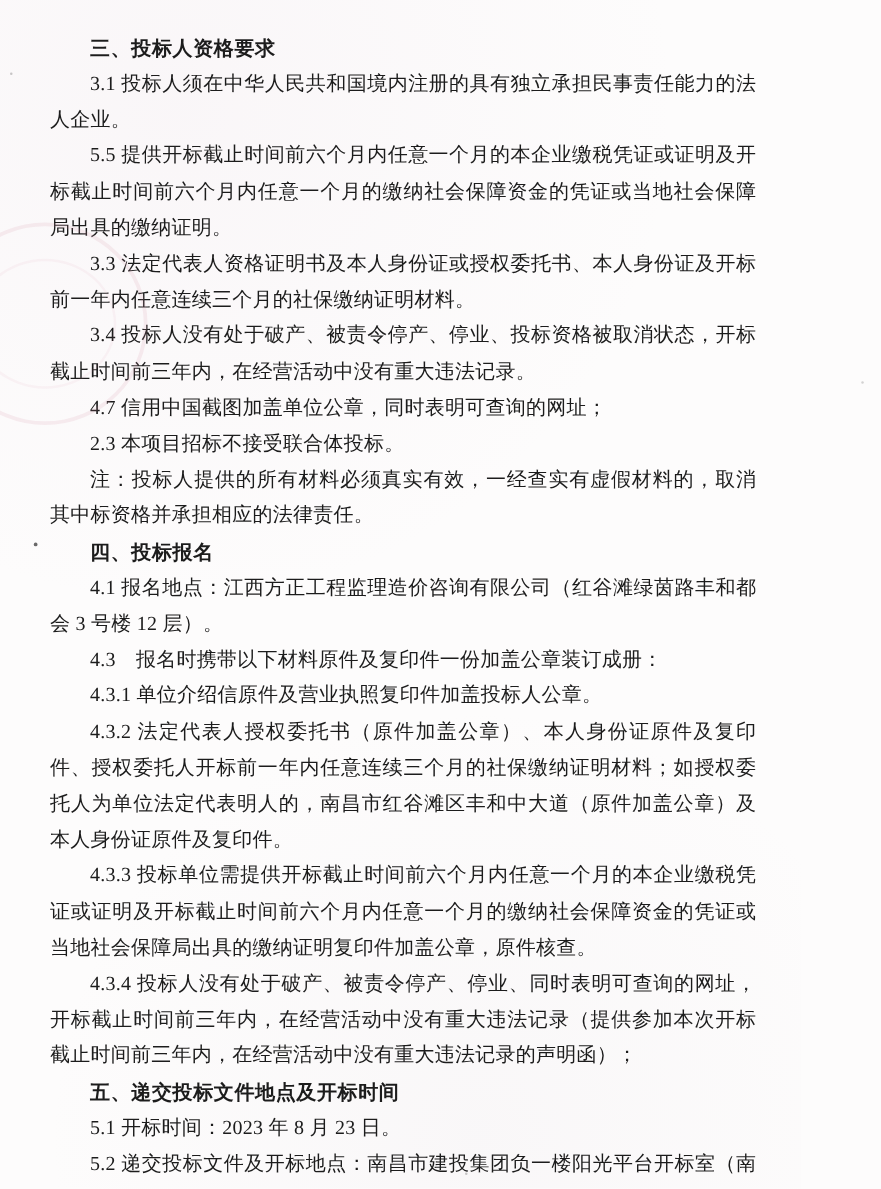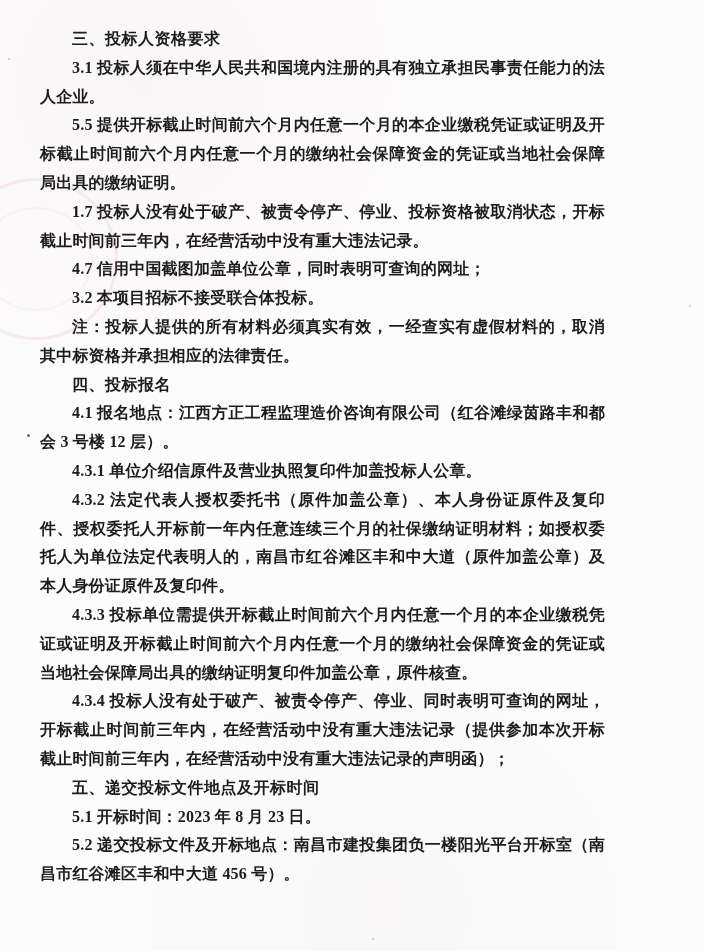--- a/index.html
+++ b/index.html
@@ -31,21 +31,20 @@
     font-family: "Liberation Serif", "DejaVu Serif", serif;
   }
   .doc-body p {
     margin: 0;
     font-size: 16px;
     line-height: 1.8;
     text-indent: 2em;
     text-align: justify;
     letter-spacing: 0.2px;
     word-break: break-all;
-    font-weight: bold;
   }
   .doc-body p.heading {
     font-weight: bold;
     font-family: "DejaVu Sans", "Liberation Sans", sans-serif;
     letter-spacing: 0.5px;
   }
   
   .stamp-ghost {
     position: absolute;
     left: -46px;
@@ -84,26 +83,28 @@
 <div class="page">
   <div class="stamp-ghost"></div>
   <div class="speck s1"></div>
   <div class="speck s2"></div>
   <div class="speck s3"></div>
   <div class="speck s4"></div>
   <div class="doc-body" id="doc-body">
       <p class="heading">三、投标人资格要求</p>
       <p class="para">3.1 投标人须在中华人民共和国境内注册的具有独立承担民事责任能力的法人企业。</p>
       <p class="para">5.5 提供开标截止时间前六个月内任意一个月的本企业缴税凭证或证明及开标截止时间前六个月内任意一个月的缴纳社会保障资金的凭证或当地社会保障局出具的缴纳证明。</p>
-      <p class="para">1.7 投标人没有处于破产、被责令停产、停业、投标资格被取消状态，开标截止时间前三年内，在经营活动中没有重大违法记录。</p>
+      <p class="para">3.3 法定代表人资格证明书及本人身份证或授权委托书、本人身份证及开标前一年内任意连续三个月的社保缴纳证明材料。</p>
+      <p class="para">3.4 投标人没有处于破产、被责令停产、停业、投标资格被取消状态，开标截止时间前三年内，在经营活动中没有重大违法记录。</p>
       <p class="para">4.7 信用中国截图加盖单位公章，同时表明可查询的网址；</p>
-      <p class="para">3.2 本项目招标不接受联合体投标。</p>
+      <p class="para">2.3 本项目招标不接受联合体投标。</p>
       <p class="para">注：投标人提供的所有材料必须真实有效，一经查实有虚假材料的，取消其中标资格并承担相应的法律责任。</p>
       <p class="heading">四、投标报名</p>
       <p class="para">4.1 报名地点：江西方正工程监理造价咨询有限公司（红谷滩绿茵路丰和都会 3 号楼 12 层）。</p>
+      <p class="para">4.3　报名时携带以下材料原件及复印件一份加盖公章装订成册：</p>
       <p class="para">4.3.1 单位介绍信原件及营业执照复印件加盖投标人公章。</p>
       <p class="para">4.3.2 法定代表人授权委托书（原件加盖公章）、本人身份证原件及复印件、授权委托人开标前一年内任意连续三个月的社保缴纳证明材料；如授权委托人为单位法定代表明人的，南昌市红谷滩区丰和中大道（原件加盖公章）及本人身份证原件及复印件。</p>
       <p class="para">4.3.3 投标单位需提供开标截止时间前六个月内任意一个月的本企业缴税凭证或证明及开标截止时间前六个月内任意一个月的缴纳社会保障资金的凭证或当地社会保障局出具的缴纳证明复印件加盖公章，原件核查。</p>
       <p class="para">4.3.4 投标人没有处于破产、被责令停产、停业、同时表明可查询的网址，开标截止时间前三年内，在经营活动中没有重大违法记录（提供参加本次开标截止时间前三年内，在经营活动中没有重大违法记录的声明函）；</p>
       <p class="heading">五、递交投标文件地点及开标时间</p>
       <p class="para">5.1 开标时间：2023 年  8 月 23 日。</p>
       <p class="para">5.2 递交投标文件及开标地点：南昌市建投集团负一楼阳光平台开标室（南昌市红谷滩区丰和中大道 456 号）。</p>
     </div>
 </div>
 

